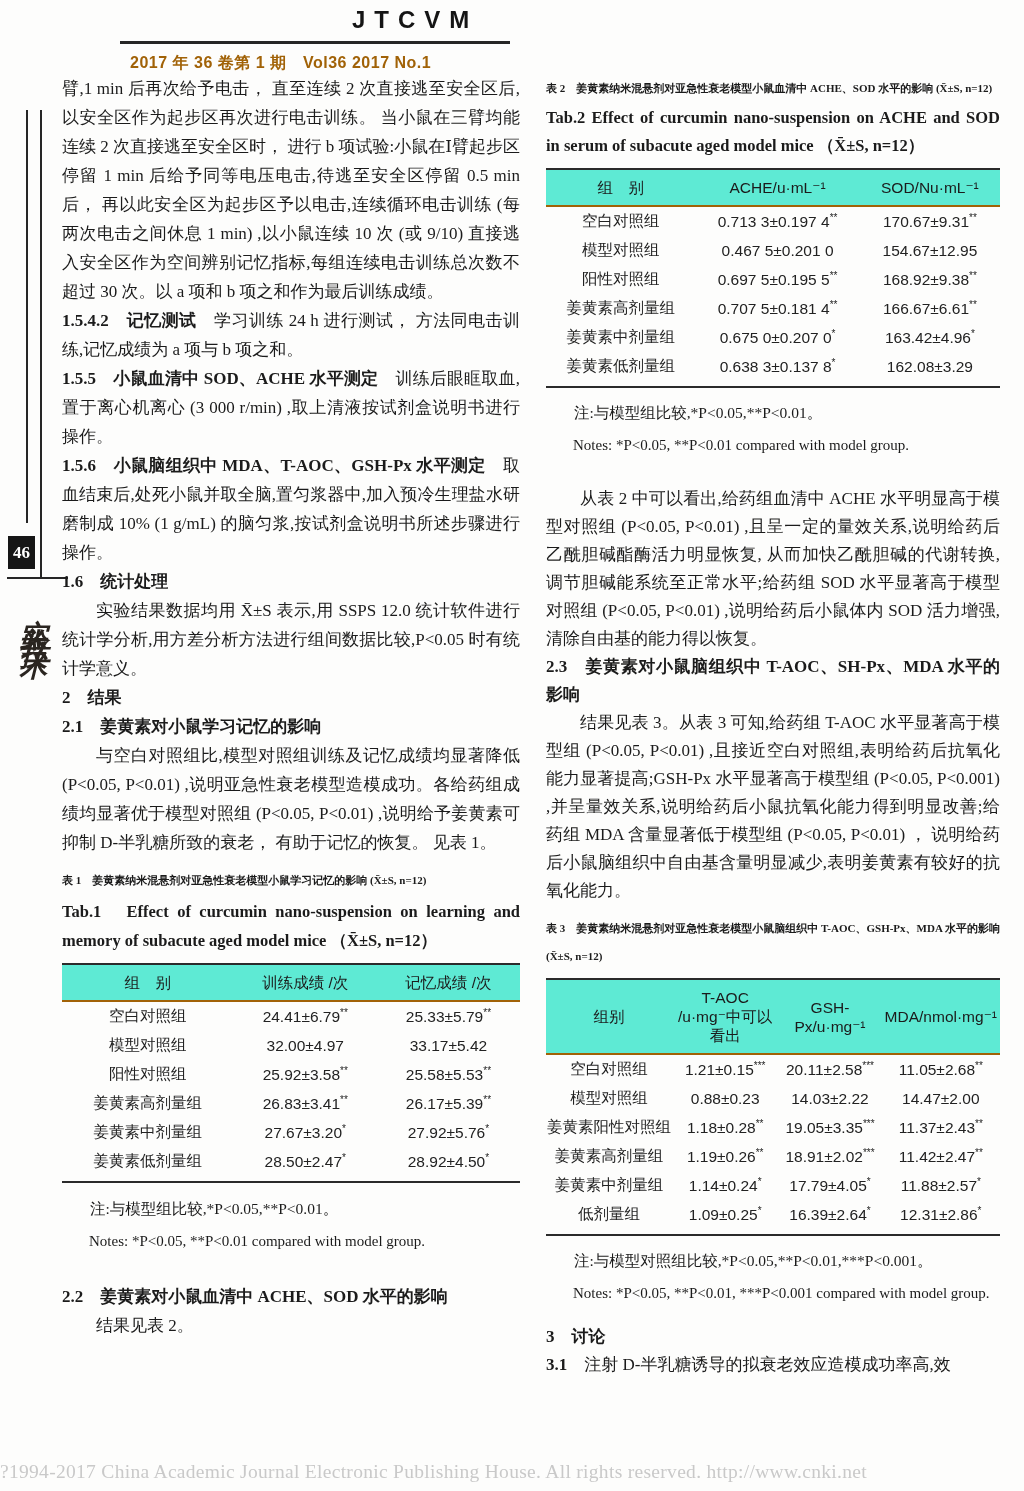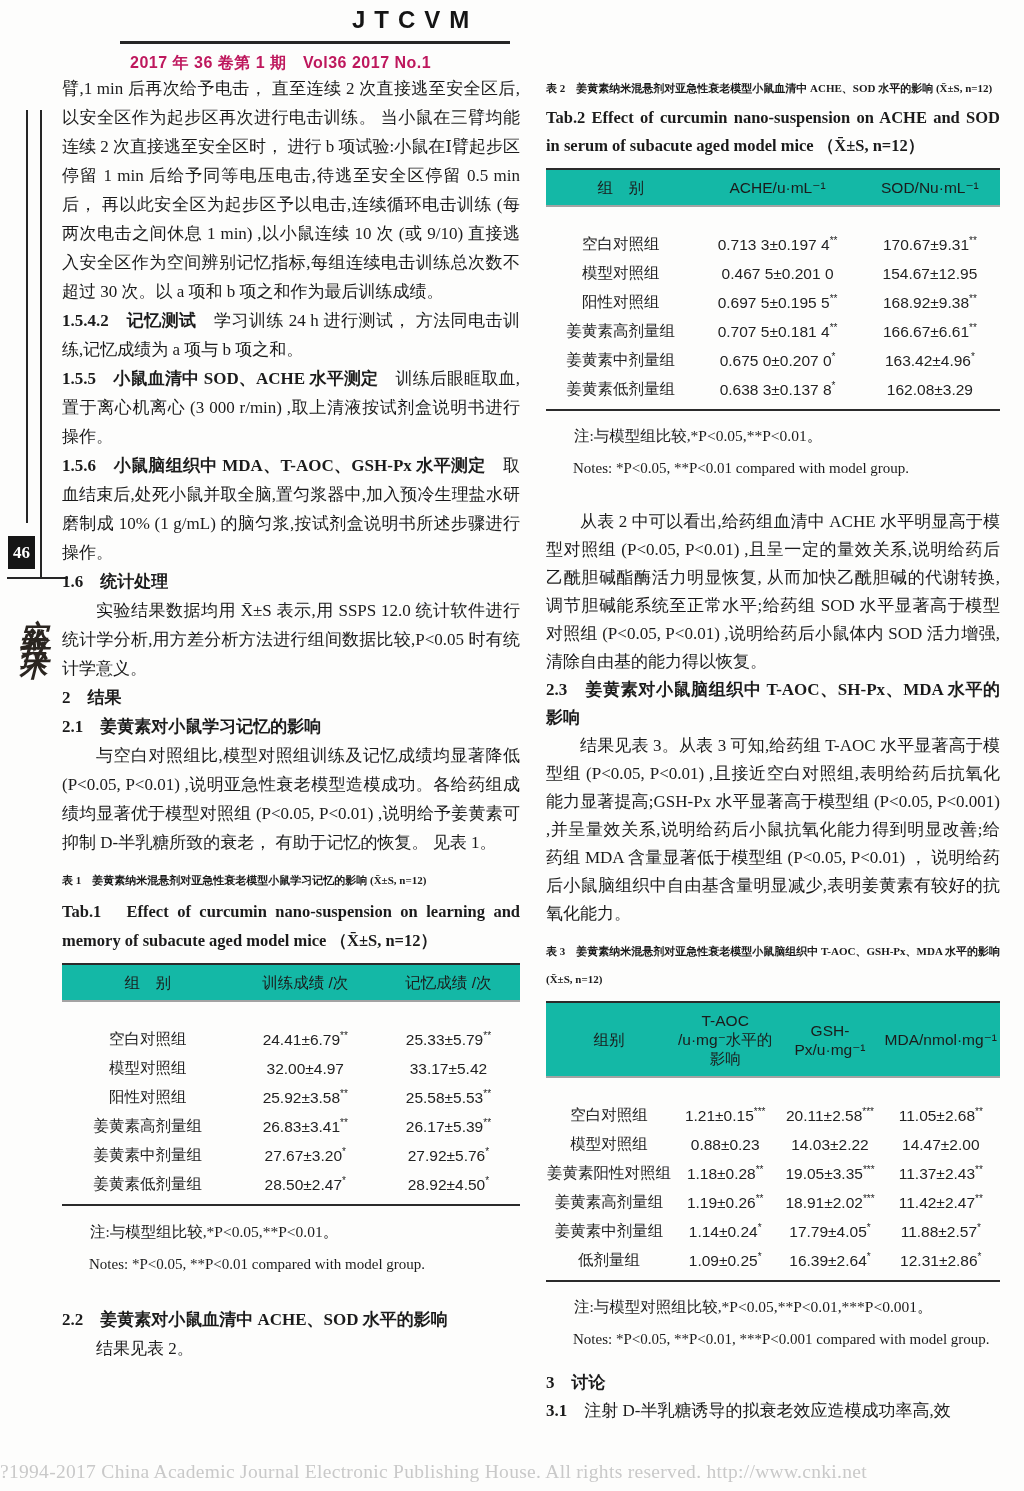--- a/index.html
+++ b/index.html
@@ -14,21 +14,21 @@
     position:absolute;left:352px;top:6px;
     font-family:"Liberation Sans","DejaVu Sans",sans-serif;
     font-weight:bold;font-size:24px;letter-spacing:9px;color:#151515;
   }
   .header-rule{
     position:absolute;left:120px;top:41px;width:390px;height:3px;background:#262626;
   }
   .issue-line{
     position:absolute;left:130px;top:53px;
     font-family:"Liberation Sans","DejaVu Sans",sans-serif;
-    font-size:16px;font-weight:600;color:#be185d;letter-spacing:.5px;
+    font-size:16px;font-weight:600;color:#a16207;letter-spacing:.5px;
   }
   
   .mline-outer{position:absolute;left:26px;top:110px;width:2px;height:413px;background:#262626;}
   .mline-inner{position:absolute;left:40px;top:110px;width:2px;height:468px;background:#262626;}
   .margin-hr{position:absolute;left:7px;top:577px;width:61px;height:2px;background:#262626;}
   .page-badge{
     position:absolute;left:8px;top:536px;width:27px;height:33px;background:#161616;color:#fff;
     font-family:Liberation Serif, serif;font-weight:bold;font-size:17px;
     display:flex;align-items:center;justify-content:center;
   }
@@ -53,28 +53,28 @@
   .bold{font-weight:bold;}
   
   .cap-zh{font-weight:bold;font-size:11px;margin-top:9px;}
   .cap-en{font-weight:bold;font-size:16.5px;font-family:"Liberation Serif",serif;margin-top:2px;}
   table{
     width:100%;border-collapse:collapse;margin-top:8px;
     border-top:2px solid #2b2b2b;border-bottom:2px solid #2b2b2b;
     font-family:"Liberation Sans","DejaVu Sans",sans-serif;
   }
   thead th{
-    background:#14b8a6;border-bottom:2px solid #a3a3a3;
+    background:#5eead4;border-bottom:2px solid #a16207;
     font-weight:normal;font-size:15.5px;padding:8px 3px;
     white-space:pre-line;line-height:19px;
   }
   tbody td{
     text-align:center;font-size:15.5px;padding:4px 1px;white-space:nowrap;color:#222;
   }
-  tbody tr:first-child td{padding-top:27px;}
+  tbody tr:first-child td{padding-top:4px;}
   tbody tr:last-child td{padding-bottom:9px;}
   sup{font-size:10px;line-height:0;}
   .note-zh{font-size:15.5px;margin-top:11px;padding-left:1.8em;line-height:24px;}
   .note-en{font-size:15px;font-family:"Liberation Serif",serif;margin-top:4px;padding-left:1.8em;line-height:24px;}
   .gap-lg{margin-top:26px;}
   .gap-md{margin-top:16px;}
   
   .footer{
     position:absolute;left:0;top:1461px;width:1010px;
     font-family:"Liberation Serif","DejaVu Serif",serif;
@@ -218,21 +218,21 @@
     <p class="bold">2.3　姜黄素对小鼠脑组织中 T-AOC、SH-Px、MDA 水平的影响</p>
     <p class="indent">结果见表 3。从表 3 可知,给药组 T-AOC 水平显著高于模型组 (P&lt;0.05, P&lt;0.01) ,且接近空白对照组,表明给药后抗氧化能力显著提高;GSH-Px 水平显著高于模型组 (P&lt;0.05, P&lt;0.001) ,并呈量效关系,说明给药后小鼠抗氧化能力得到明显改善;给药组 MDA 含量显著低于模型组 (P&lt;0.05, P&lt;0.01) ， 说明给药后小鼠脑组织中自由基含量明显减少,表明姜黄素有较好的抗氧化能力。</p>
 
     <div>
       <p class="cap-zh">表 3　姜黄素纳米混悬剂对亚急性衰老模型小鼠脑组织中 T-AOC、GSH-Px、MDA 水平的影响 (X̄±S, n=12)</p>
       <table>
         <thead>
             <tr>
               <th>组别</th>
               <th>T-AOC
-/u·mg⁻水平的影响</th>
+/u·mg⁻中可以看出</th>
               <th>GSH-Px/u·mg⁻¹</th>
               <th>MDA/nmol·mg⁻¹</th>
             </tr>
           </thead>
         <tbody>
             <tr>
               <td>空白对照组</td>
               <td>1.21±0.15<sup>***</sup></td>
               <td>20.11±2.58<sup>***</sup></td>
               <td>11.05±2.68<sup>**</sup></td>

